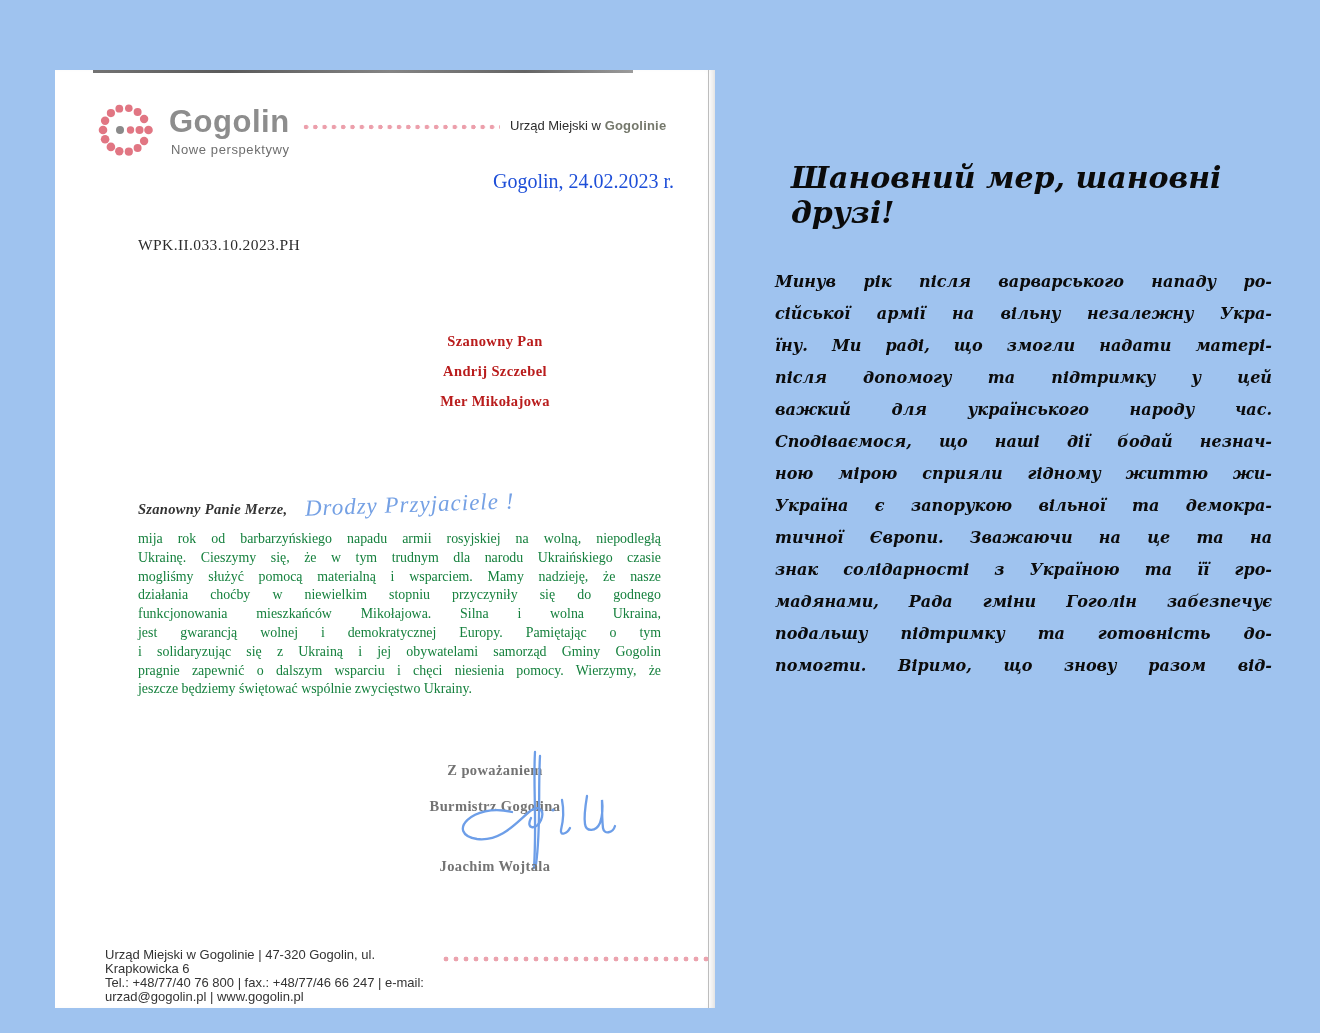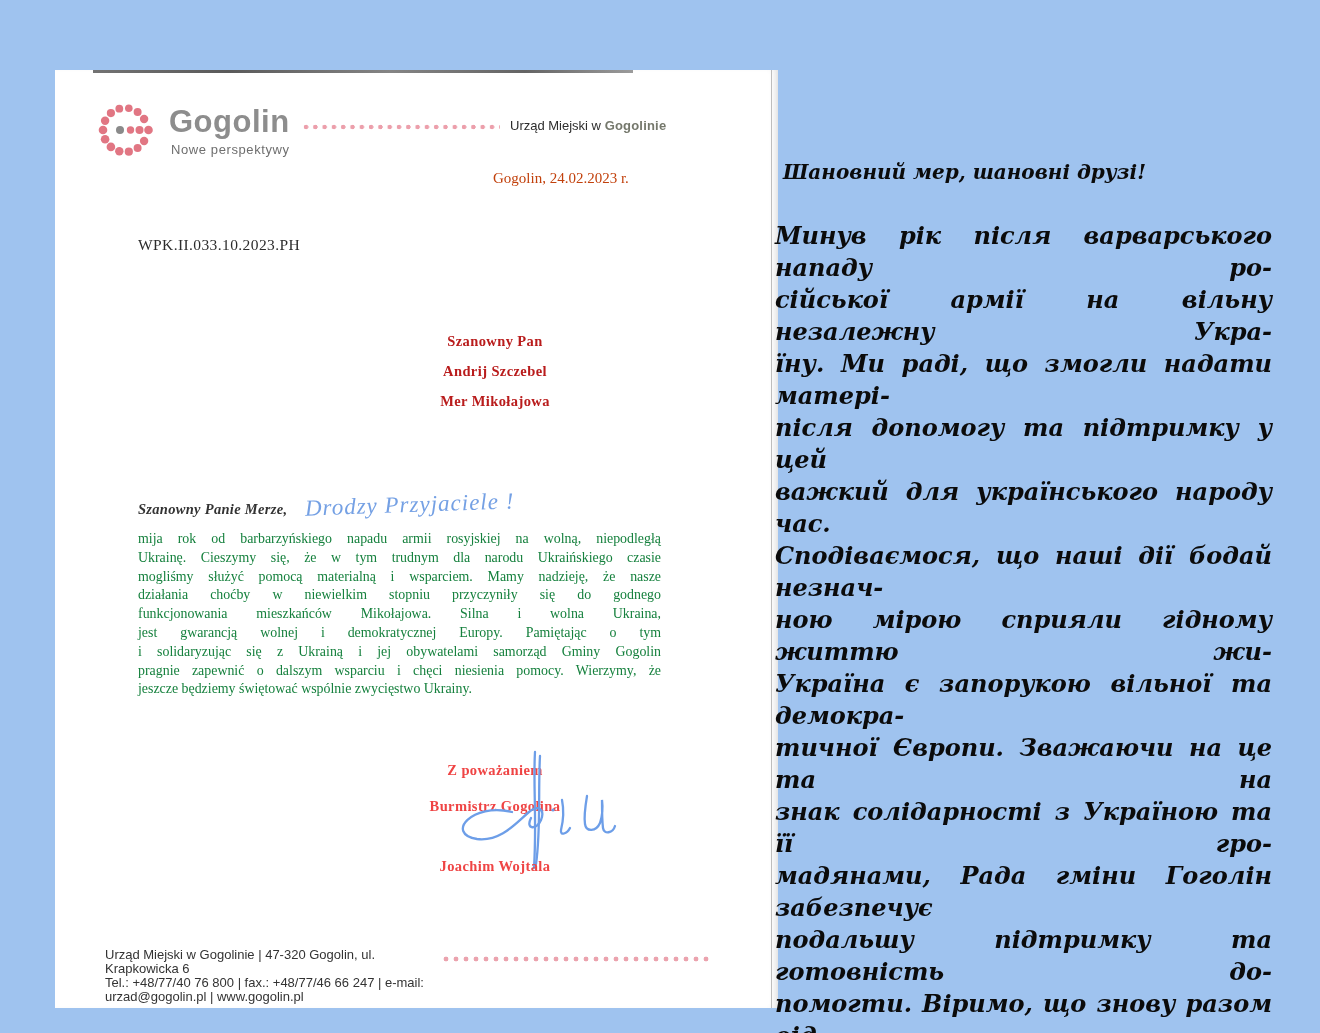--- a/index.html
+++ b/index.html
@@ -6,21 +6,21 @@
   body{
     width:1320px;height:1033px;
     background:#9fc3ef;
     font-family:"Liberation Serif", serif;
     position:relative;overflow:hidden;
   }
   .stage{position:absolute;inset:0;width:1320px;height:1033px;}
 
   
   .page{
-    position:absolute;left:55px;top:70px;width:723px;height:938px;
+    position:absolute;left:55px;top:70px;width:660px;height:938px;
     background:#ffffff;
     box-shadow:inset -7px 0 9px -6px rgba(0,0,0,.18);
   }
   .scan-top-line{
     position:absolute;left:38px;top:0;width:540px;height:3px;
     background:linear-gradient(to right,#5a5a5a,#3d3d3d 25%,#6f6f6f 55%,#494949 80%,#8a8a8a);
     opacity:.85;
   }
   .scan-right-line{
     position:absolute;right:6px;top:0;width:1px;height:100%;
@@ -52,21 +52,21 @@
     background-image:radial-gradient(circle at 3px 3px,#eba3ae 2.1px,rgba(0,0,0,0) 2.7px);
     background-size:10px 6px;}
 
   .office-label{
     position:absolute;left:455px;top:48px;width:210px;
     font-family:"Liberation Sans",sans-serif;font-size:13px;color:#2d2d2d;
     white-space:nowrap;
   }
   .office-label b{color:#75786c;letter-spacing:.2px;}
 
-  .date-line{position:absolute;left:438px;top:100px;font-size:15px;color:#c2410c;}
+  .date-line{position:absolute;left:438px;top:100px;font-size:20px;color:#1d4ed8;}
 
   .ref-number{position:absolute;left:83px;top:166px;font-size:15.5px;color:#2c2c2c;letter-spacing:.4px;}
 
   .addressee{
     position:absolute;left:330px;top:263px;width:220px;text-align:center;
     font-weight:bold;font-size:14.5px;color:#b91c1c;letter-spacing:.4px;
   }
   .addressee div{margin-bottom:13px;}
 
   .salutation-row{position:absolute;left:83px;top:424px;width:540px;white-space:nowrap;}
@@ -79,39 +79,39 @@
   }
 
   .body-text{position:absolute;left:83px;top:460px;width:523px;color:#15803d;}
   .body-text .jline{
     font-size:13.9px;line-height:18.8px;
     text-align:justify;text-align-last:justify;
   }
   .body-text .jline.last{text-align-last:left;}
 
   .closing{position:absolute;left:330px;width:220px;text-align:center;
-    font-weight:bold;font-size:14.5px;color:#ef4444;letter-spacing:.4px;}
+    font-weight:bold;font-size:14.5px;color:#737373;letter-spacing:.4px;}
   .closing.regards{top:692px;}
   .closing.c-title{top:728px;}
   .closing.c-name{top:788px;}
 
   .signature-svg{position:absolute;left:362px;top:680px;pointer-events:none;}
 
   .page-footer{
     position:absolute;left:50px;top:878px;width:340px;
     font-family:"Liberation Sans",sans-serif;font-size:13px;line-height:14px;color:#333;
   }
 
   
   .translation{
     position:absolute;left:775px;top:160px;width:497px;
     font-family:"DejaVu Serif",serif;font-weight:bold;font-style:italic;color:#0b0b0b;
   }
-  .tr-title{font-size:20px;margin:0 0 36px 8px;}
-  .tr-line{font-size:24px;line-height:32px;text-align:justify;text-align-last:justify;}
+  .tr-title{font-size:30px;margin:0 0 36px 16px;}
+  .tr-line{font-size:16px;line-height:32px;text-align:justify;text-align-last:justify;}
 </style>
 </head>
 <body>
 
 <div class="stage">
 
   <div class="page">
     <div class="scan-top-line"></div>
     <div class="scan-right-line"></div>
 

